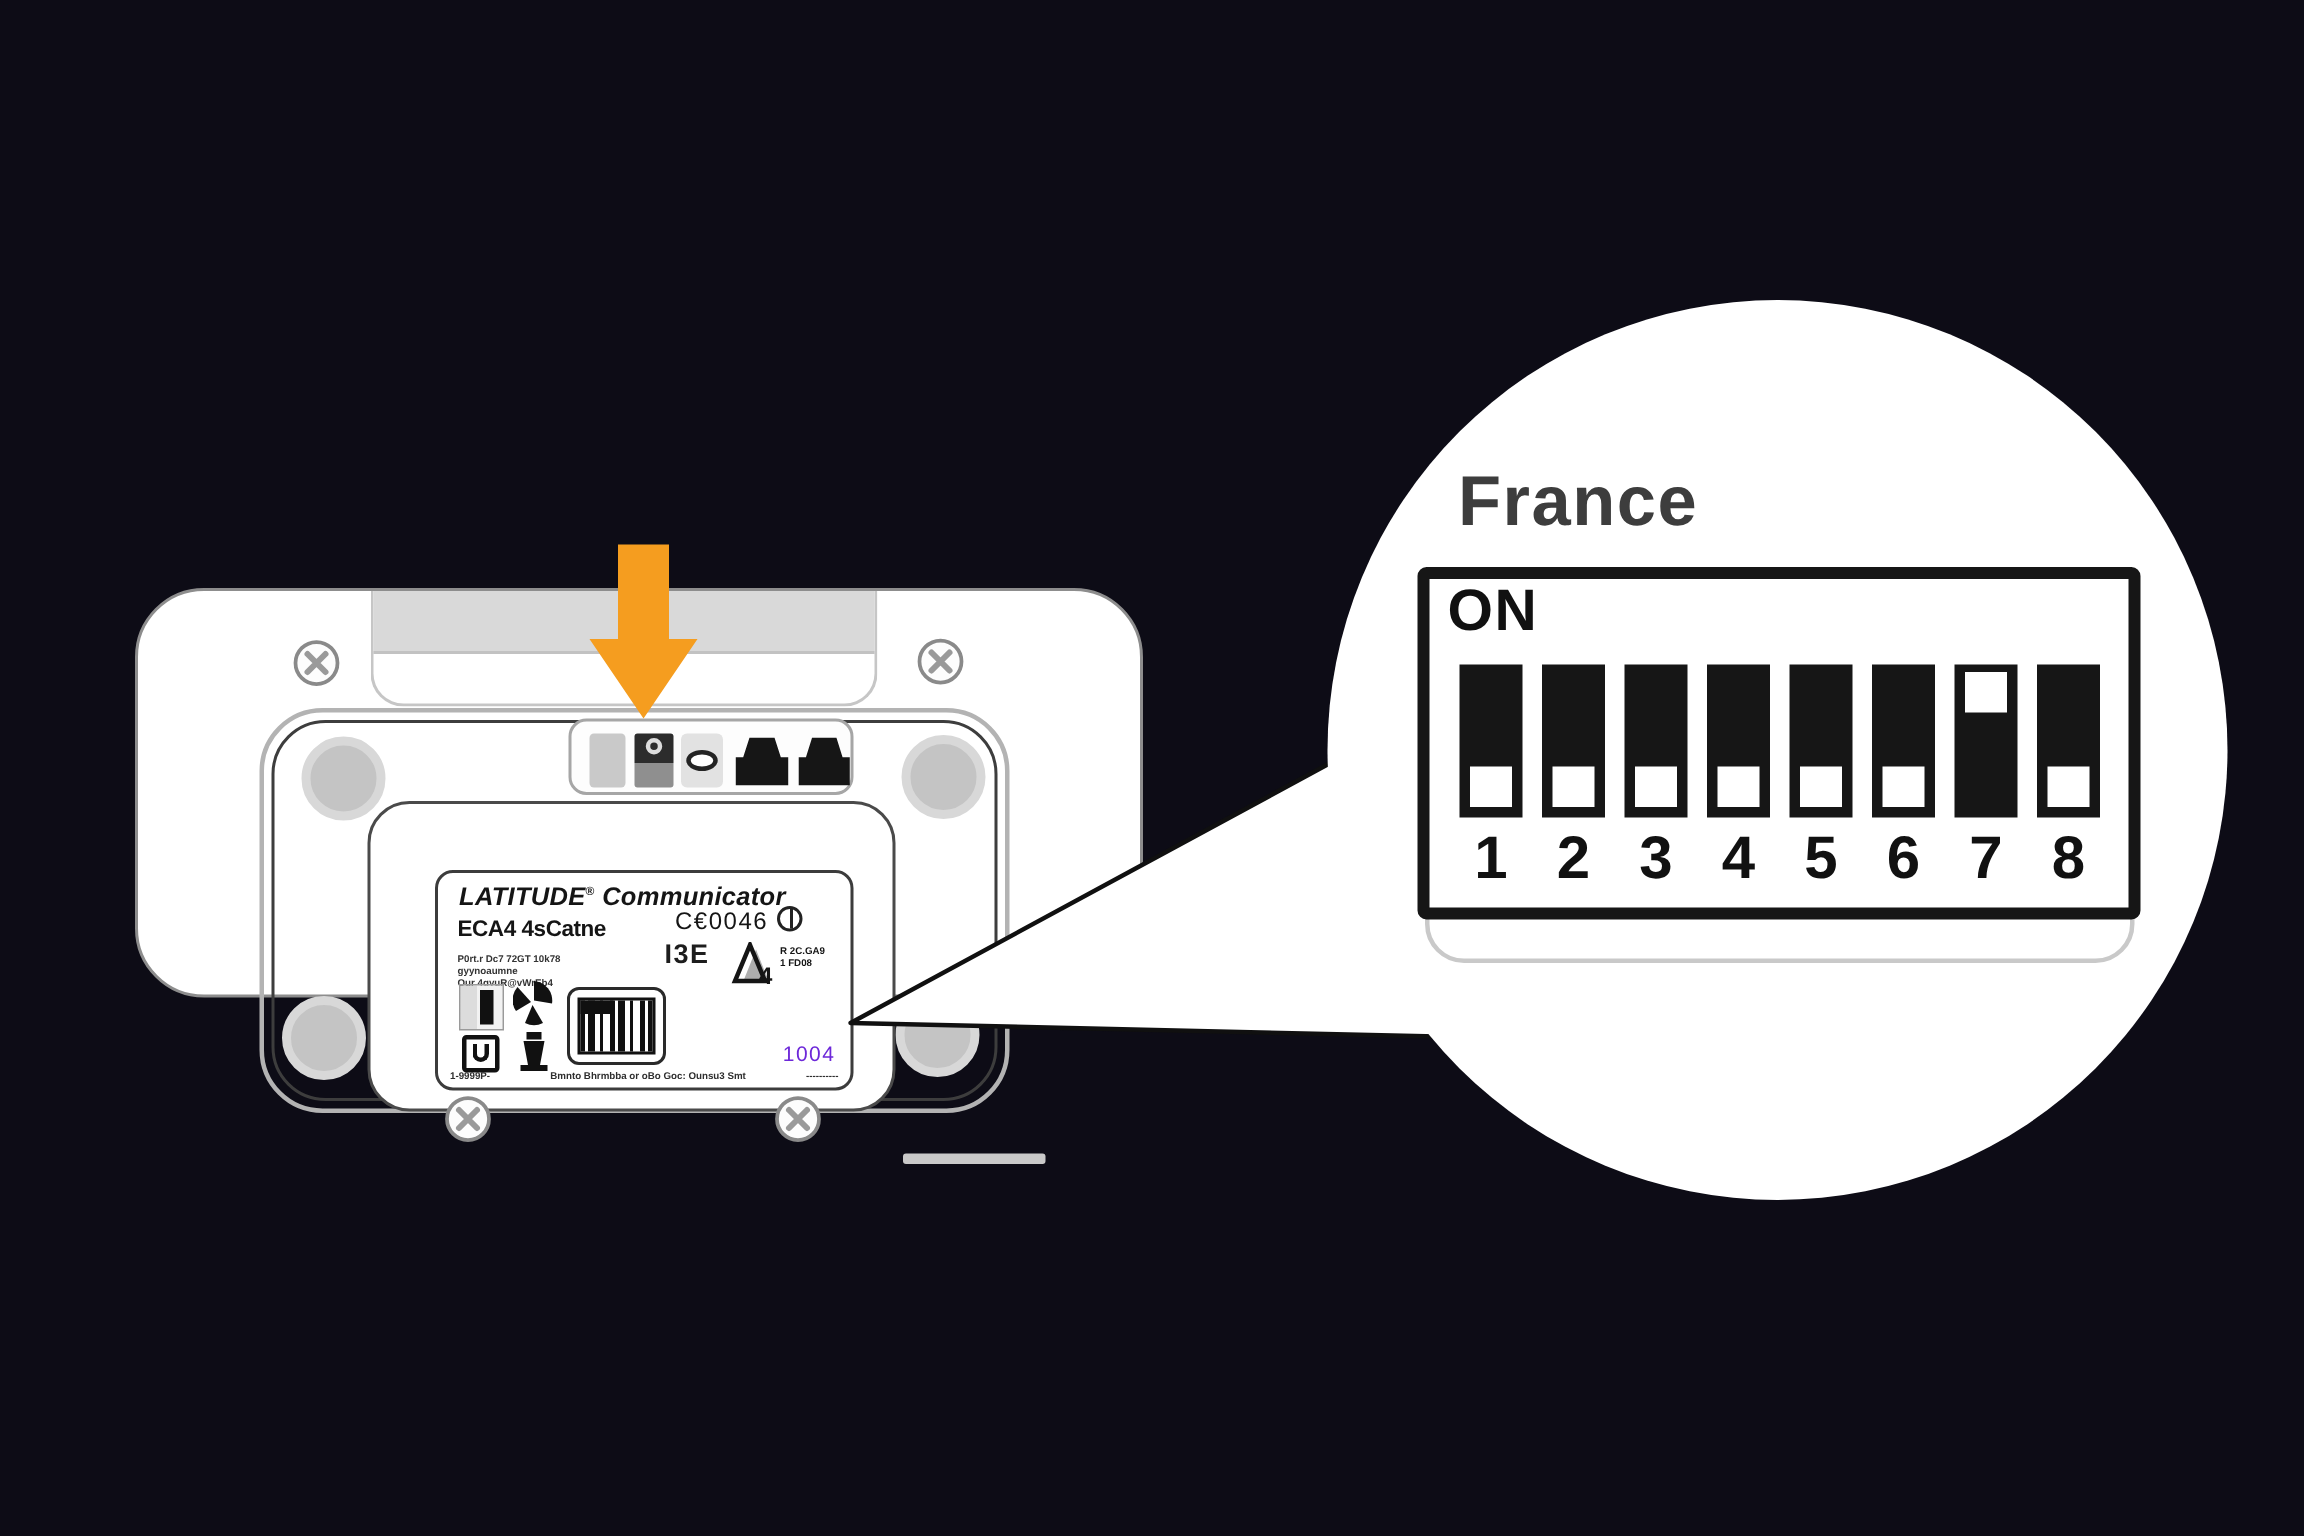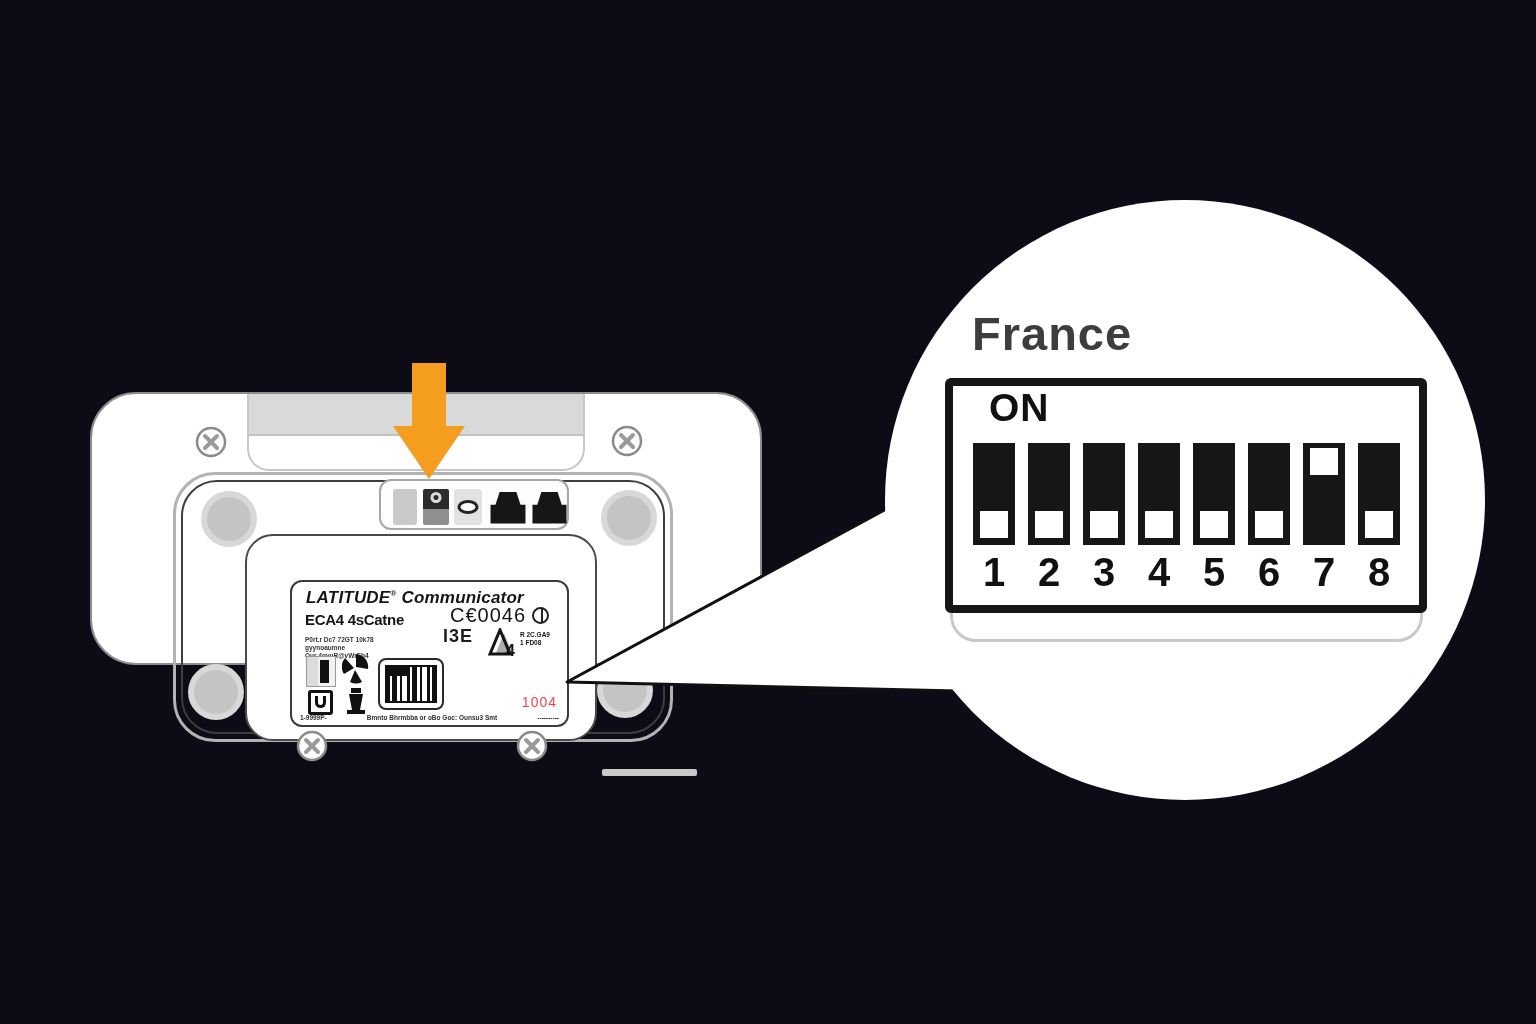--- a/index.html
+++ b/index.html
@@ -32,50 +32,50 @@
     clip-path:polygon(4% 96%,4% 44%,17% 44%,28% 8%,72% 8%,83% 44%,96% 44%,96% 96%);}
   .rj1{left:108px;width:38px;}
   .rj2{left:150px;width:37px;}
 
   
   .label{left:198px;top:186px;width:279px;height:147px;border:2px solid #3c3c3c;border-radius:12px;
     background:#fff;box-sizing:border-box;color:#151515;}
   .lab-title{left:14px;top:6px;font-size:17px;font-weight:bold;font-style:italic;letter-spacing:.2px;white-space:nowrap;}
   .lab-title sup{font-size:8px;font-style:normal;}
   .lab-model{left:13px;top:29px;font-size:15px;font-weight:bold;letter-spacing:-0.3px;white-space:nowrap;}
-  .lab-ce{left:158px;top:22px;font-size:20px;letter-spacing:1px;white-space:nowrap;}
+  .lab-ce{left:158px;top:22px;font-size:16px;letter-spacing:1px;white-space:nowrap;}
   .class-sym{display:inline-block;width:17px;height:17px;border:2px solid #222;border-radius:50%;
     vertical-align:-2px;margin-left:6px;background:linear-gradient(90deg,transparent 0 7px,#222 7px 9px,transparent 9px);box-sizing:border-box;}
   .lab-info{left:13px;top:54px;font-size:6.5px;line-height:8px;font-weight:bold;color:#333;white-space:pre-line;}
   .lab-i3e{left:151px;top:44px;font-size:18px;font-weight:bold;letter-spacing:1px;color:#1d1d1d;}
   .lab-logo{left:194px;top:46px;}
   .lab-logoside{left:228px;top:49px;font-size:6.5px;line-height:8px;font-weight:bold;white-space:pre-line;}
   .icon-manual{left:14px;top:74px;width:30px;height:31px;background:linear-gradient(90deg,#dcdcdc 0 40%,#f2f2f2 40%);
     border:1px solid #9a9a9a;box-sizing:border-box;}
   .icon-manual i{position:absolute;left:13px;top:3px;width:9px;height:23px;background:#111;}
   .icon-ubox{left:16px;top:108px;width:25px;height:25px;border:3px solid #111;border-radius:3px;box-sizing:border-box;}
   .icon-ubox i{position:absolute;left:4px;top:3px;width:11px;height:12px;border:3px solid #111;border-top:none;
     border-radius:0 0 7px 7px;box-sizing:border-box;}
   .icon-weee{left:50px;top:70px;}
   .icon-barcode{left:86px;top:76px;width:66px;height:52px;border:2px solid #2a2a2a;border-radius:8px;
     background:#fff;box-sizing:border-box;}
   .icon-barcode i{position:absolute;left:5px;top:5px;right:5px;bottom:5px;border:2px solid #111;box-sizing:border-box;
     background:repeating-linear-gradient(90deg,#101010 0 3px,#fff 3px 5px,#101010 5px 10px,#fff 10px 13px,#101010 13px 15px,#fff 15px 20px);}
   .icon-barcode b{position:absolute;left:7px;top:7px;width:22px;height:9px;background:#101010;}
-  .lab-year{right:10px;top:112px;font-size:14px;color:#ef4444;letter-spacing:1px;}
+  .lab-year{right:10px;top:112px;font-size:14px;color:#6d28d9;letter-spacing:1px;}
   .lab-foot{left:0;right:0;top:132px;padding:0 8px;display:flex;justify-content:space-between;align-items:baseline;
     font-size:6.5px;font-weight:bold;color:#2e2e2e;}
   .step{left:510px;top:375px;width:95px;height:7px;background:#c9c9c9;border-radius:2px;}
 
   
   .france{left:972px;top:306px;font-size:47px;color:#3d3d3d;letter-spacing:1px;font-weight:bold;}
   .card{left:950px;top:392px;width:473px;height:250px;border:3px solid #c9c9c9;border-radius:26px;background:#fff;box-sizing:border-box;}
   .dip-panel{left:945px;top:378px;width:482px;height:235px;background:#fff;border:8px solid #161616;
     border-radius:6px;box-sizing:border-box;}
-  .on-label{left:12px;top:0px;font-size:39px;font-weight:bold;color:#111;letter-spacing:1px;margin-left:24px;}
+  .on-label{left:12px;top:0px;font-size:39px;font-weight:bold;color:#111;letter-spacing:1px;}
   .sw-row{left:20px;top:57px;display:flex;gap:13px;}
   .dip-switch{position:relative;width:42px;height:102px;background:#161616;}
   .dip-switch .slider{position:absolute;left:7px;right:7px;height:27px;background:#fff;}
   .h-bottom .slider{bottom:7px;}
   .h-top .slider{top:5px;}
   .num-row{left:20px;top:164px;display:flex;gap:13px;}
   .num-row span{width:42px;text-align:center;font-size:40px;font-weight:bold;color:#111;}
 
   svg{position:absolute;left:0;top:0;}
 </style>

